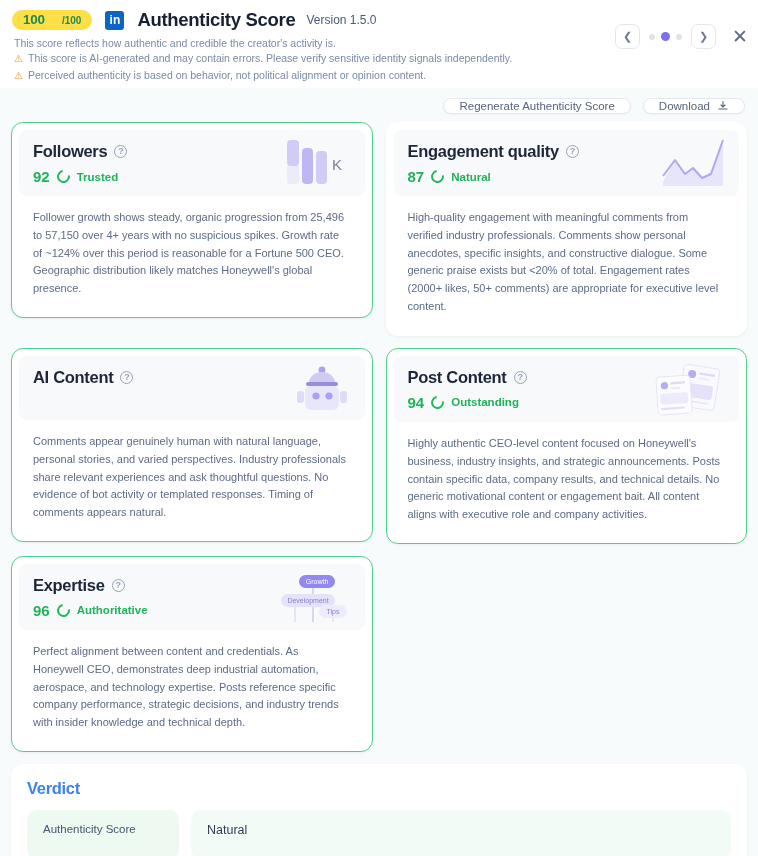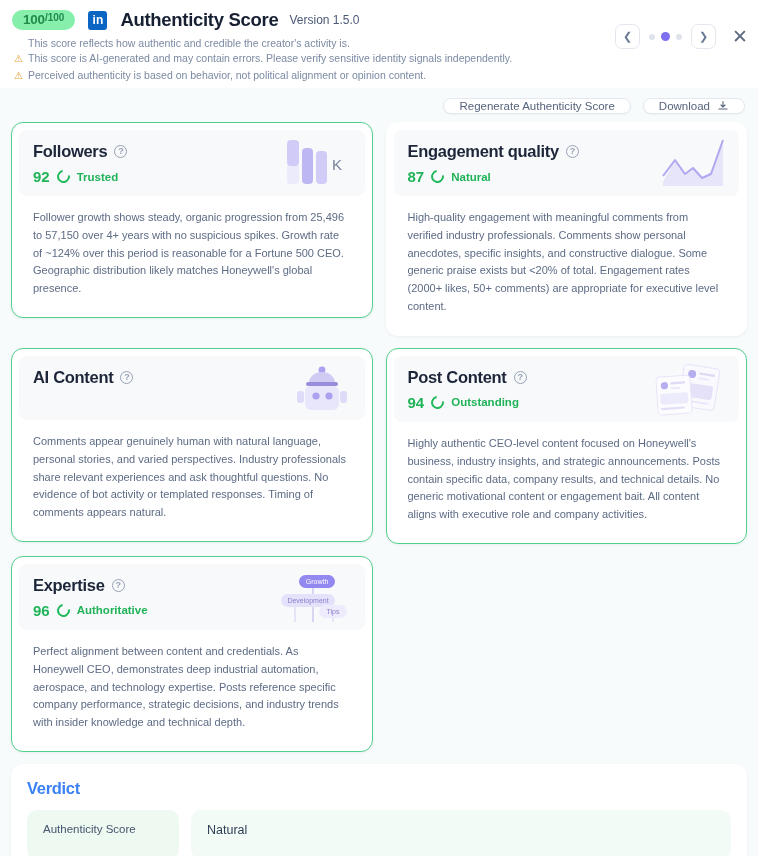--- a/index.html
+++ b/index.html
@@ -23,26 +23,26 @@
   }
 
   .title-row {
     display: flex;
     align-items: center;
     gap: 9px;
     height: 24px;
   }
 
   .score-pill {
-    background: #86efac;
+    background: #fde047;
     border-radius: 12px;
     padding: 3px 11px 4px 11px;
     display: flex;
-    align-items: flex-start;
-    gap: 0px;
+    align-items: flex-end;
+    gap: 17px;
     line-height: 1;
   }
   .score-pill .big {
     font-size: 13.5px;
     font-weight: 700;
     color: #1f8a4c;
     letter-spacing: -0.2px;
   }
   .score-pill .small {
     font-size: 10px;
@@ -74,21 +74,21 @@
     color: #4a5a75;
     font-weight: 400;
     margin-left: 2px;
     align-self: center;
   }
 
   .subtitle {
     font-size: 10.5px;
     color: #7b8aa3;
     margin-top: 5px;
-    margin-left: 16px;
+    margin-left: 2px;
   }
   .warn-line {
     font-size: 10.5px;
     color: #7b8aa3;
     margin-top: 3px;
     margin-left: 2px;
     display: flex;
     align-items: flex-start;
     gap: 5px;
   }

